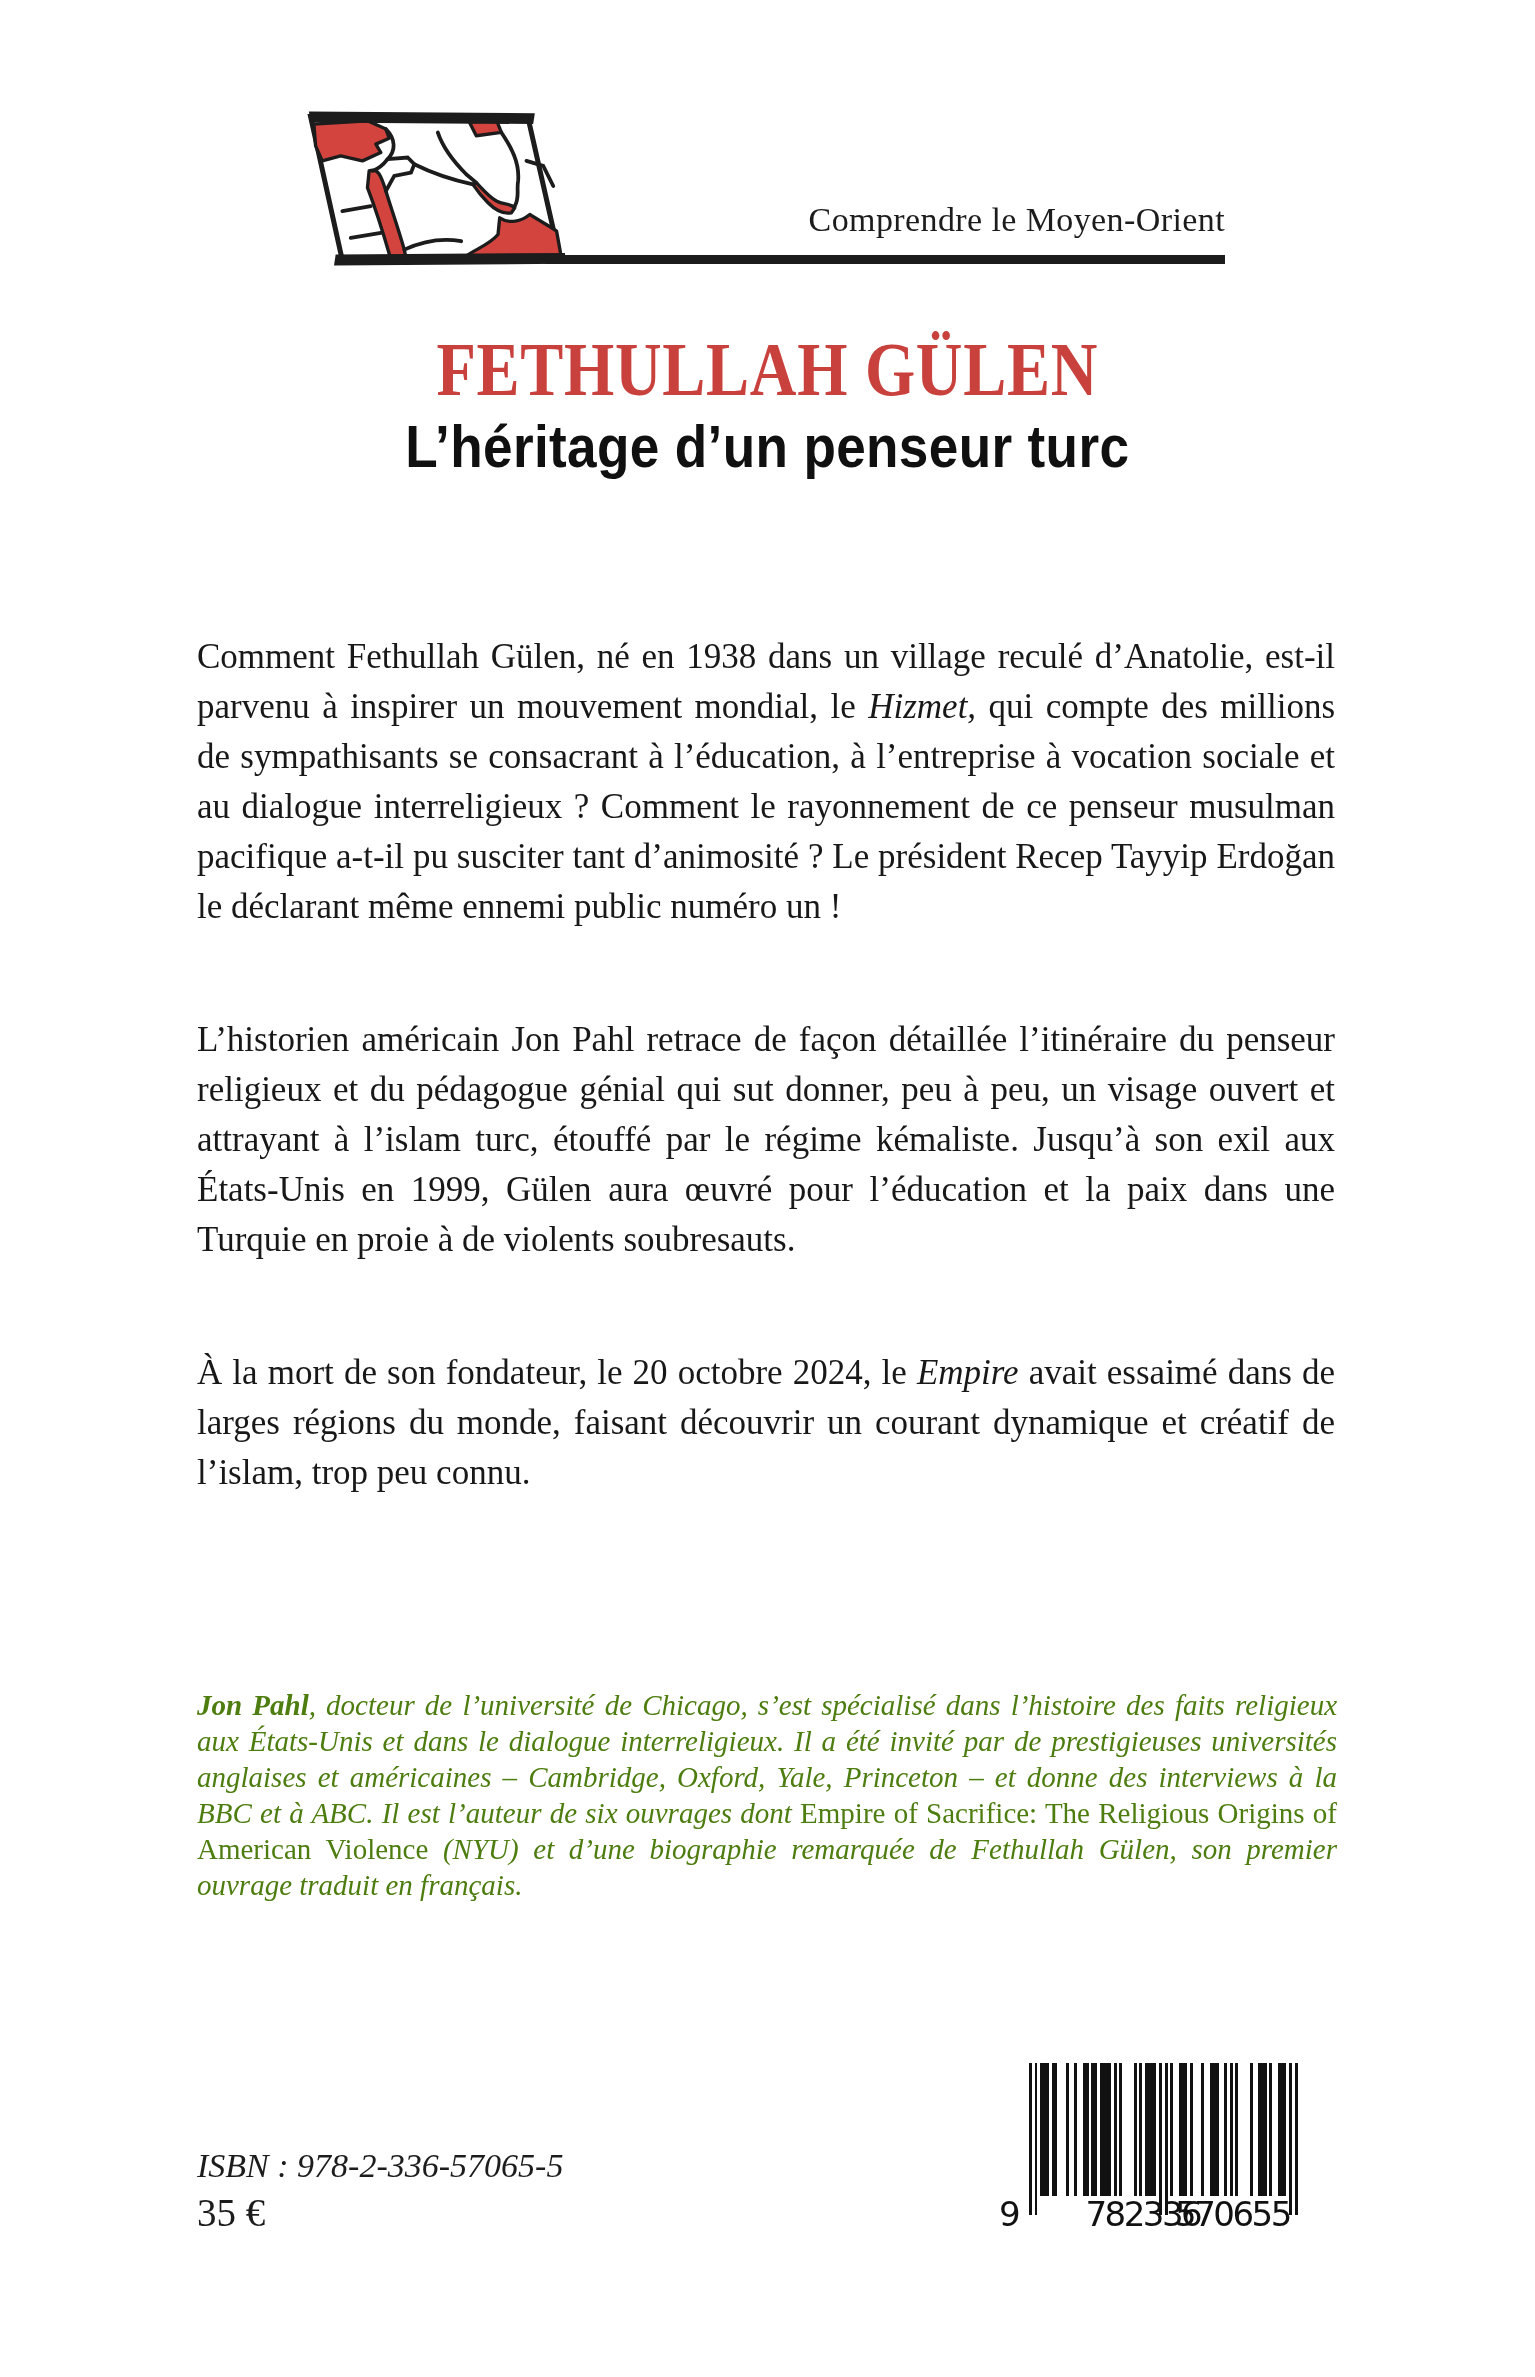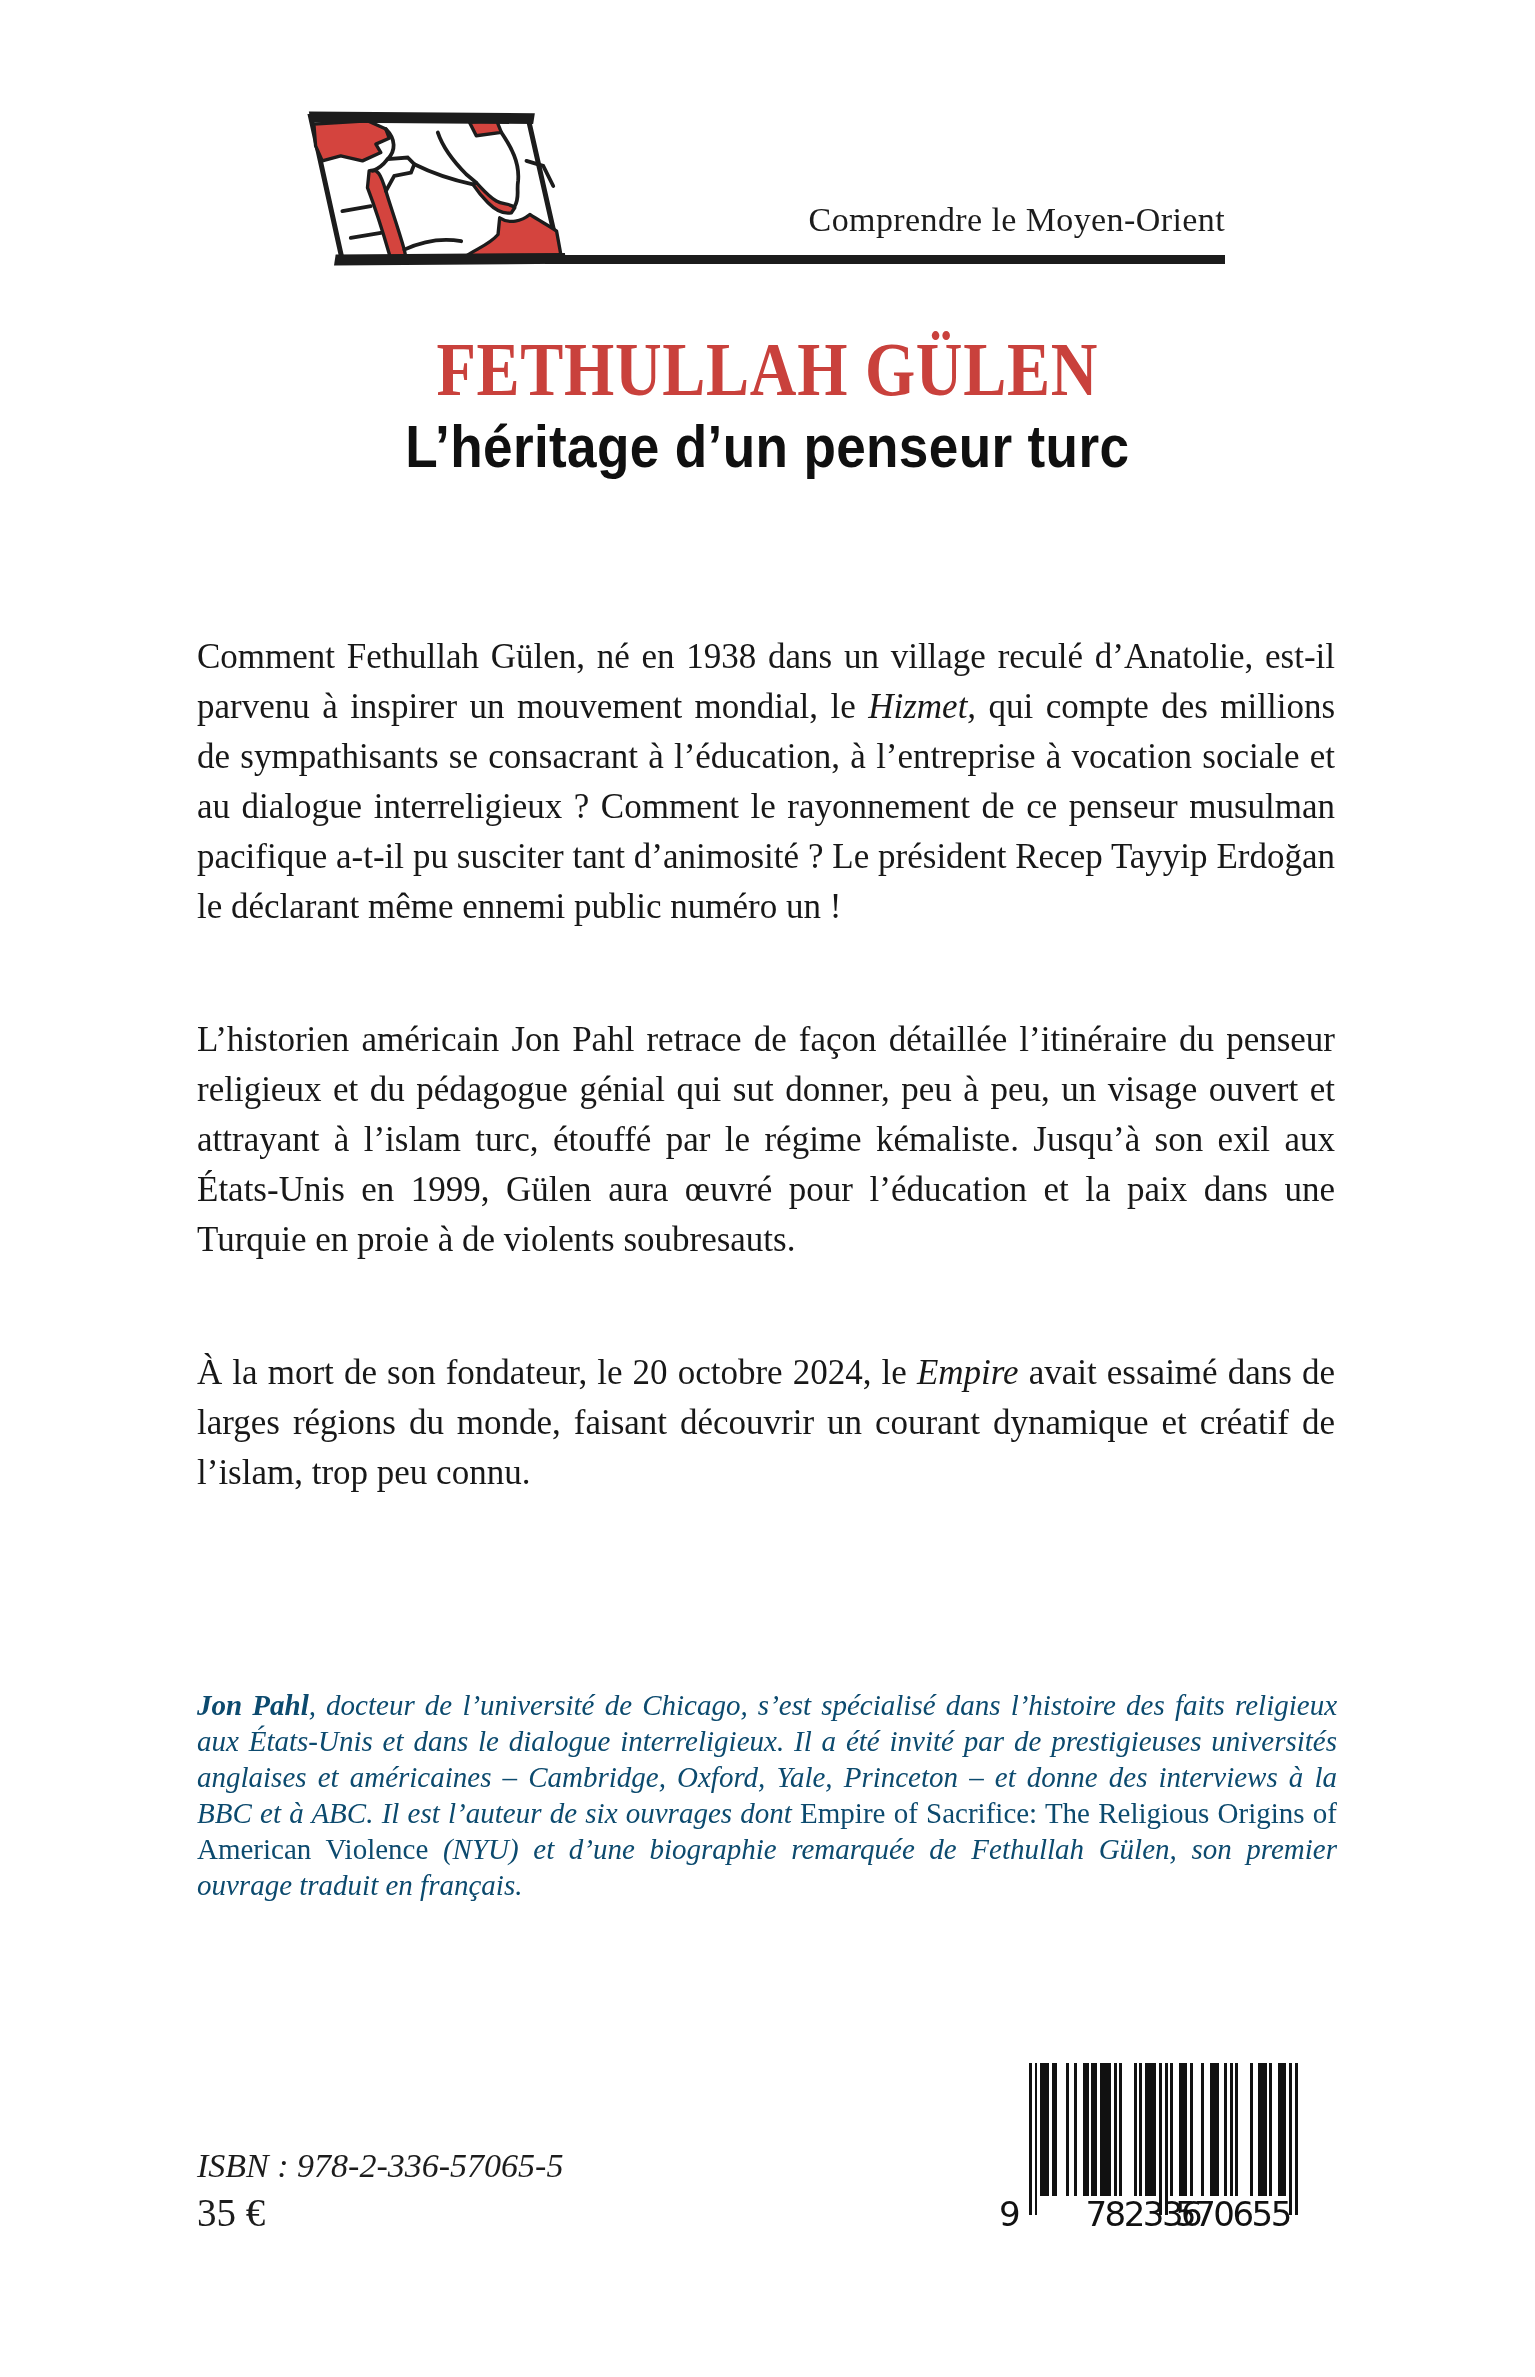--- a/index.html
+++ b/index.html
@@ -45,21 +45,21 @@
     font-size:35px;line-height:50px;
     text-align:justify;text-justify:inter-word;
     color:#181818;
   }
   .p1{top:597px;}
   .p2{top:980px;}
   .p3{top:1313px;}
   .author-bio{
     position:absolute;left:197px;right:198px;top:1658px;
     font-size:29px;line-height:36px;font-style:italic;
-    text-align:justify;color:#0c4a6e;
+    text-align:justify;color:#4d7c0f;
   }
   .seg-i{font-style:italic;}
   .seg-bi{font-style:italic;font-weight:700;}
   .seg-rm{font-style:normal;}
   
   .cover-credit{position:absolute;left:197px;top:2087px;font-size:30px;line-height:34px;}
   .isbn-line{position:absolute;left:197px;top:2147px;font-size:34px;line-height:37px;font-style:italic;}
   .price-line{position:absolute;left:197px;top:2192px;font-size:39px;line-height:42px;}
   
   .barcode{position:absolute;left:1029px;top:2063px;width:269px;height:193px;}

